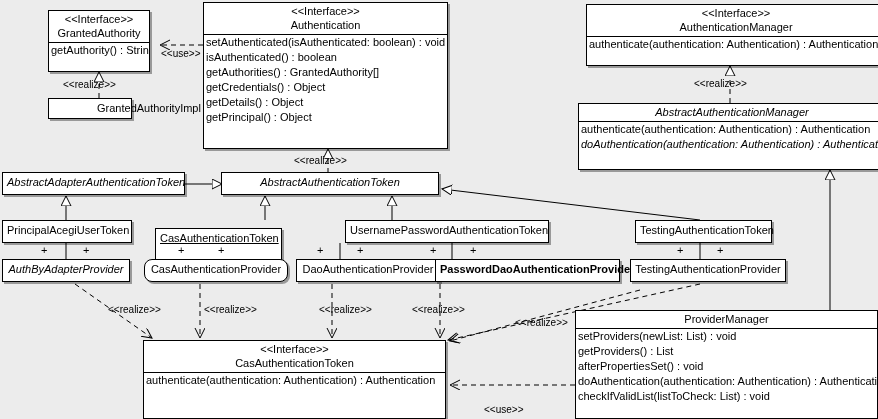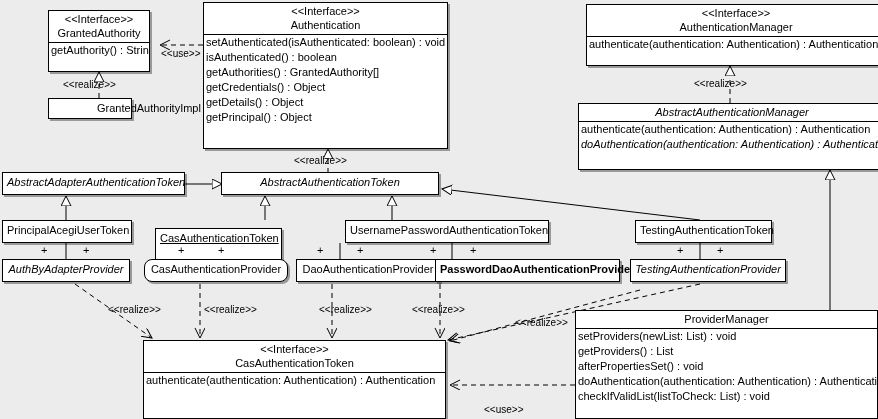--- a/index.html
+++ b/index.html
@@ -252,21 +252,21 @@
       <span class="cname">DaoAuthenticationProvider</span>
     </div>
   </div>
 
   <div class="uml-class simple" style="left:435px;top:259px;width:185px;height:23px;font-weight:bold;">
     <div class="hdr">
       <span class="cname">PasswordDaoAuthenticationProvider</span>
     </div>
   </div>
 
-  <div class="uml-class simple" style="left:630px;top:259px;width:156px;height:23px;font-style:italic;">
+  <div class="uml-class simple" style="left:630px;top:259px;width:156px;height:23px;">
     <div class="hdr">
       <span class="cname">TestingAuthenticationProvider</span>
     </div>
   </div>
 
   <div class="uml-class" style="left:143px;top:340px;width:303px;height:79px;">
     <div class="hdr">
       <span class="stereo">&lt;&lt;Interface&gt;&gt;</span>
       <span class="cname">CasAuthenticationToken</span>
     </div>

